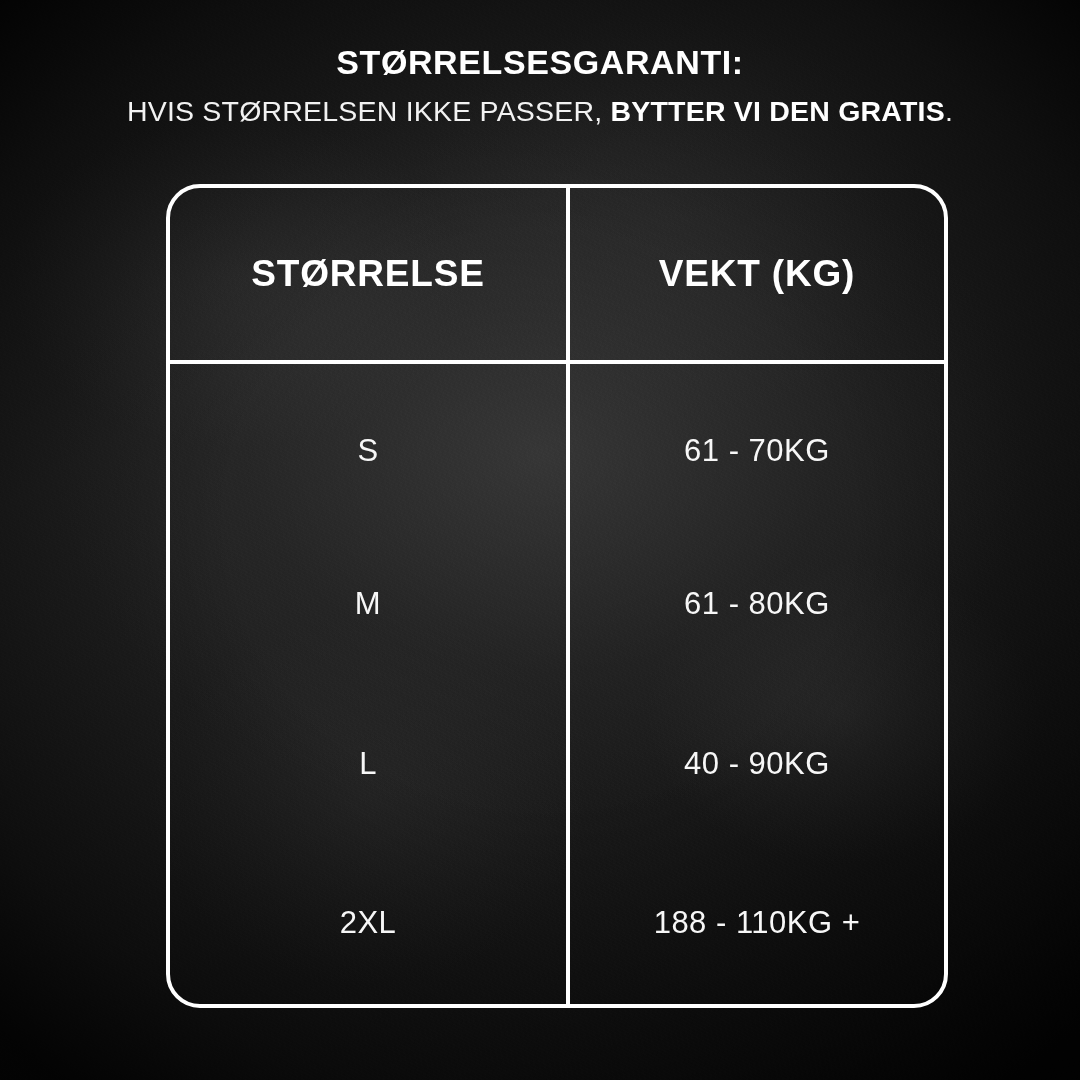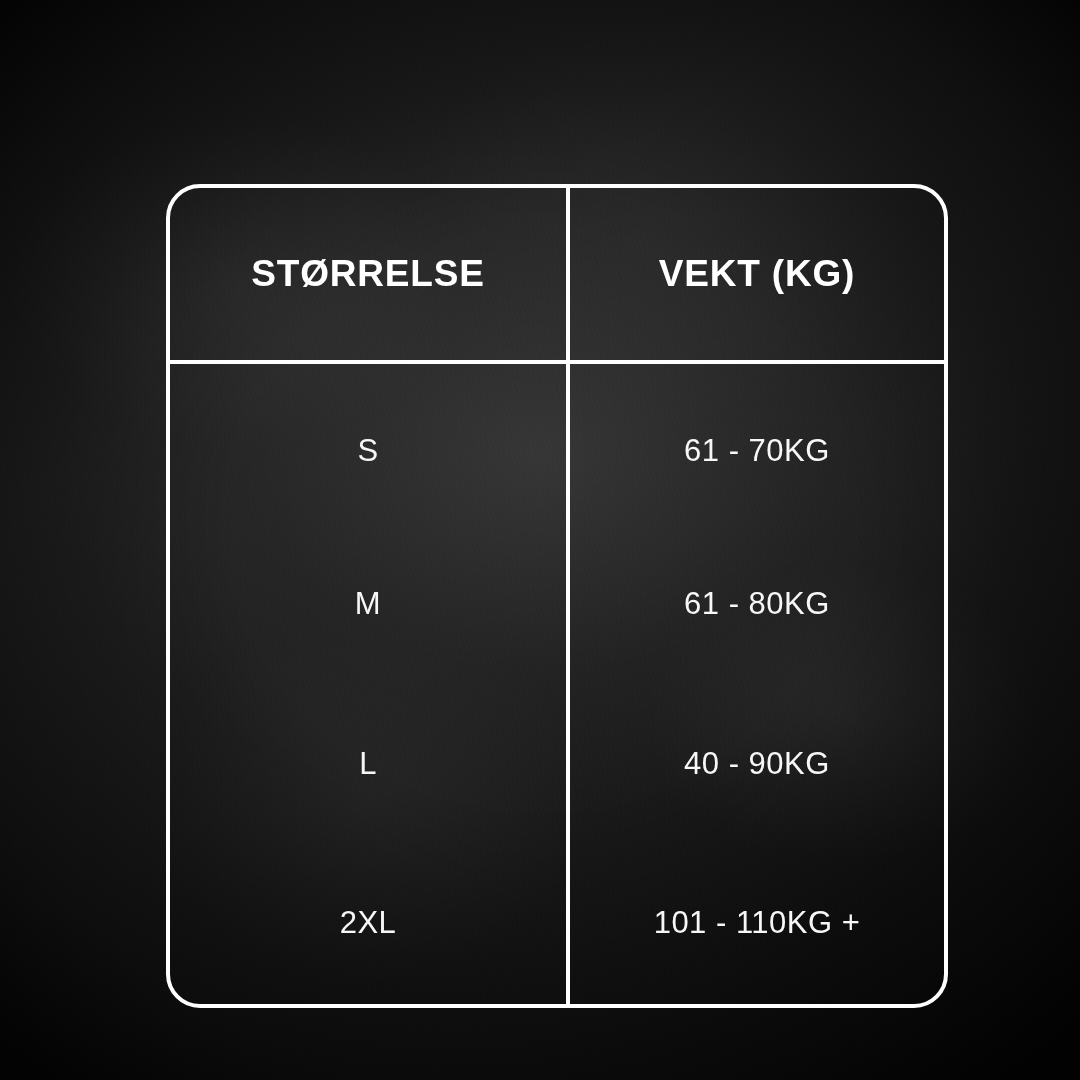--- a/index.html
+++ b/index.html
@@ -141,20 +141,24 @@
 </style>
 </head>
 <body>
 
 <div class="page">
   <div class="grain"></div>
   <div class="vignette"></div>
 
   <div class="content">
 
+    <div class="headline">
+      <h1 class="headline-title">STØRRELSESGARANTI:</h1>
+      <p class="headline-sub"><span>HVIS STØRRELSEN IKKE PASSER, </span><span class="bold">BYTTER VI DEN GRATIS</span><span>.</span></p>
+    </div>
 
     <div class="table-wrap">
       <div class="table">
 
         <div class="thead">
           <div class="cell col-left">STØRRELSE</div>
           <div class="cell col-right">VEKT (KG)</div>
         </div>
 
         <div class="tbody">
@@ -170,21 +174,21 @@
           </div>
 
           <div class="row">
             <div class="cell col-left">L</div>
             <div class="cell col-right">40 - 90KG</div>
           </div>
 
 
           <div class="row">
             <div class="cell col-left">2XL</div>
-            <div class="cell col-right">101 - 110KG +</div>
+            <div class="cell col-right">188 - 110KG +</div>
           </div>
 
         </div>
       </div>
     </div>
 
   </div>
 </div>
 
 </body></html>

